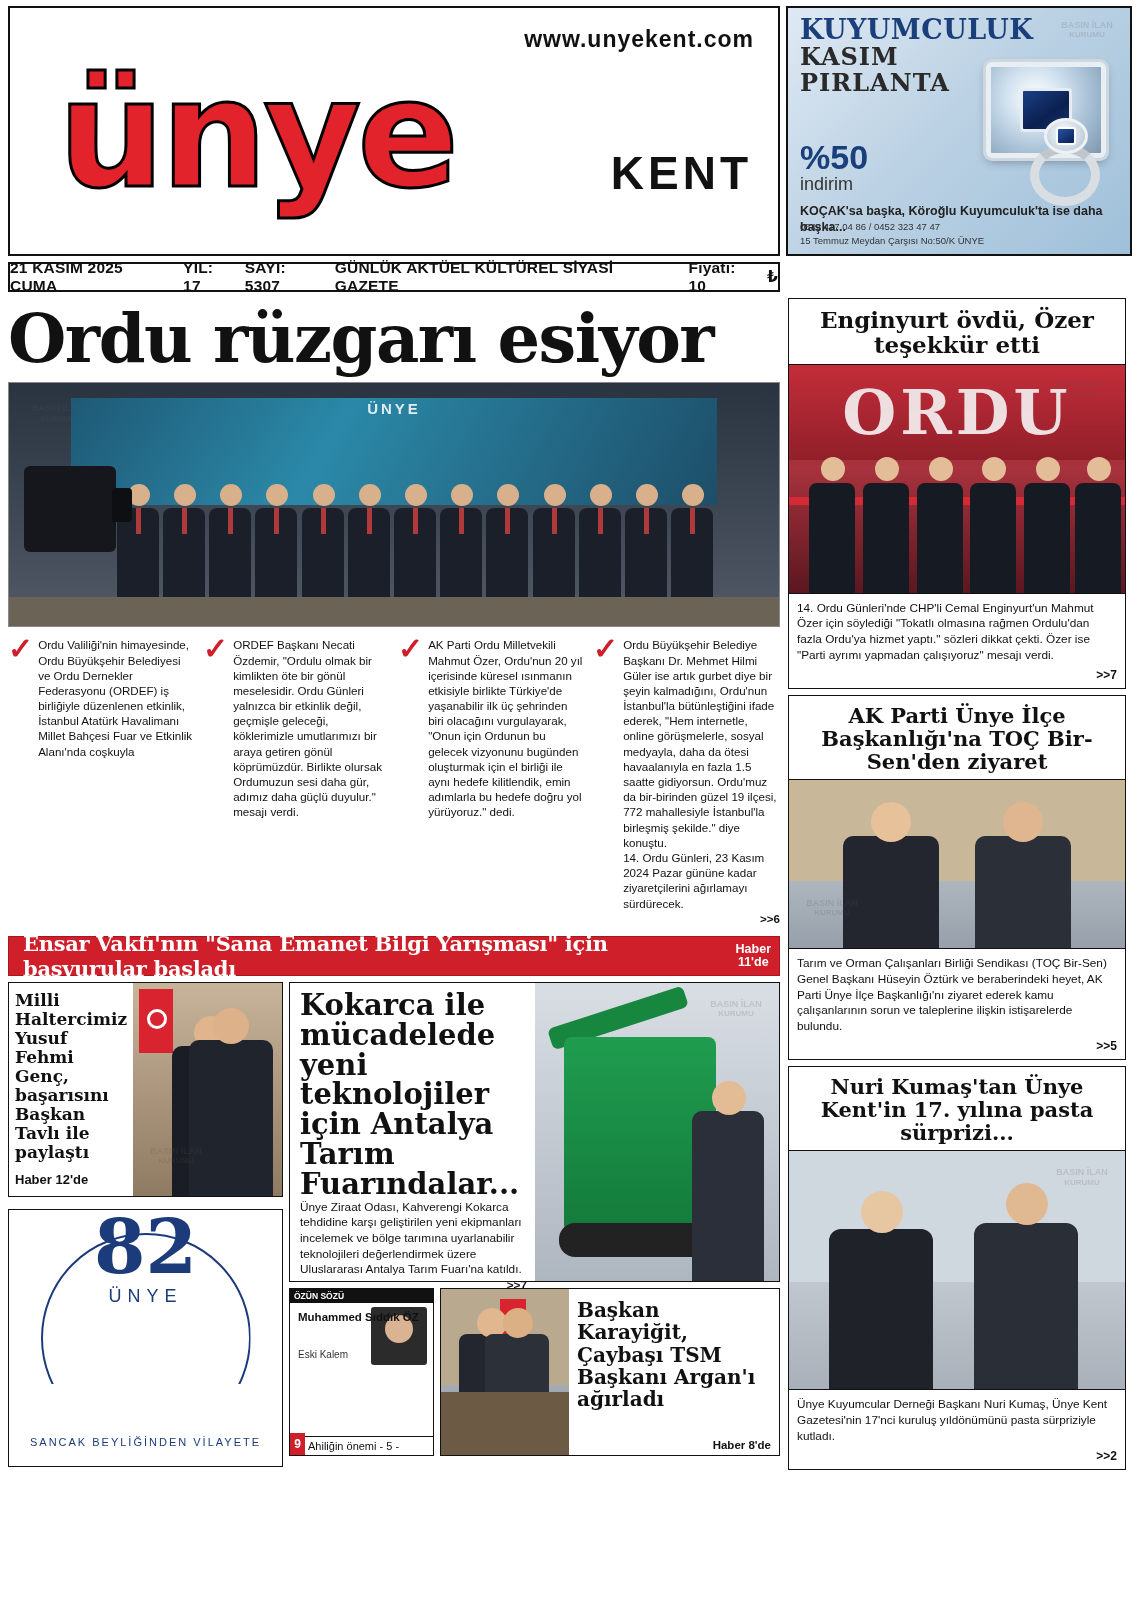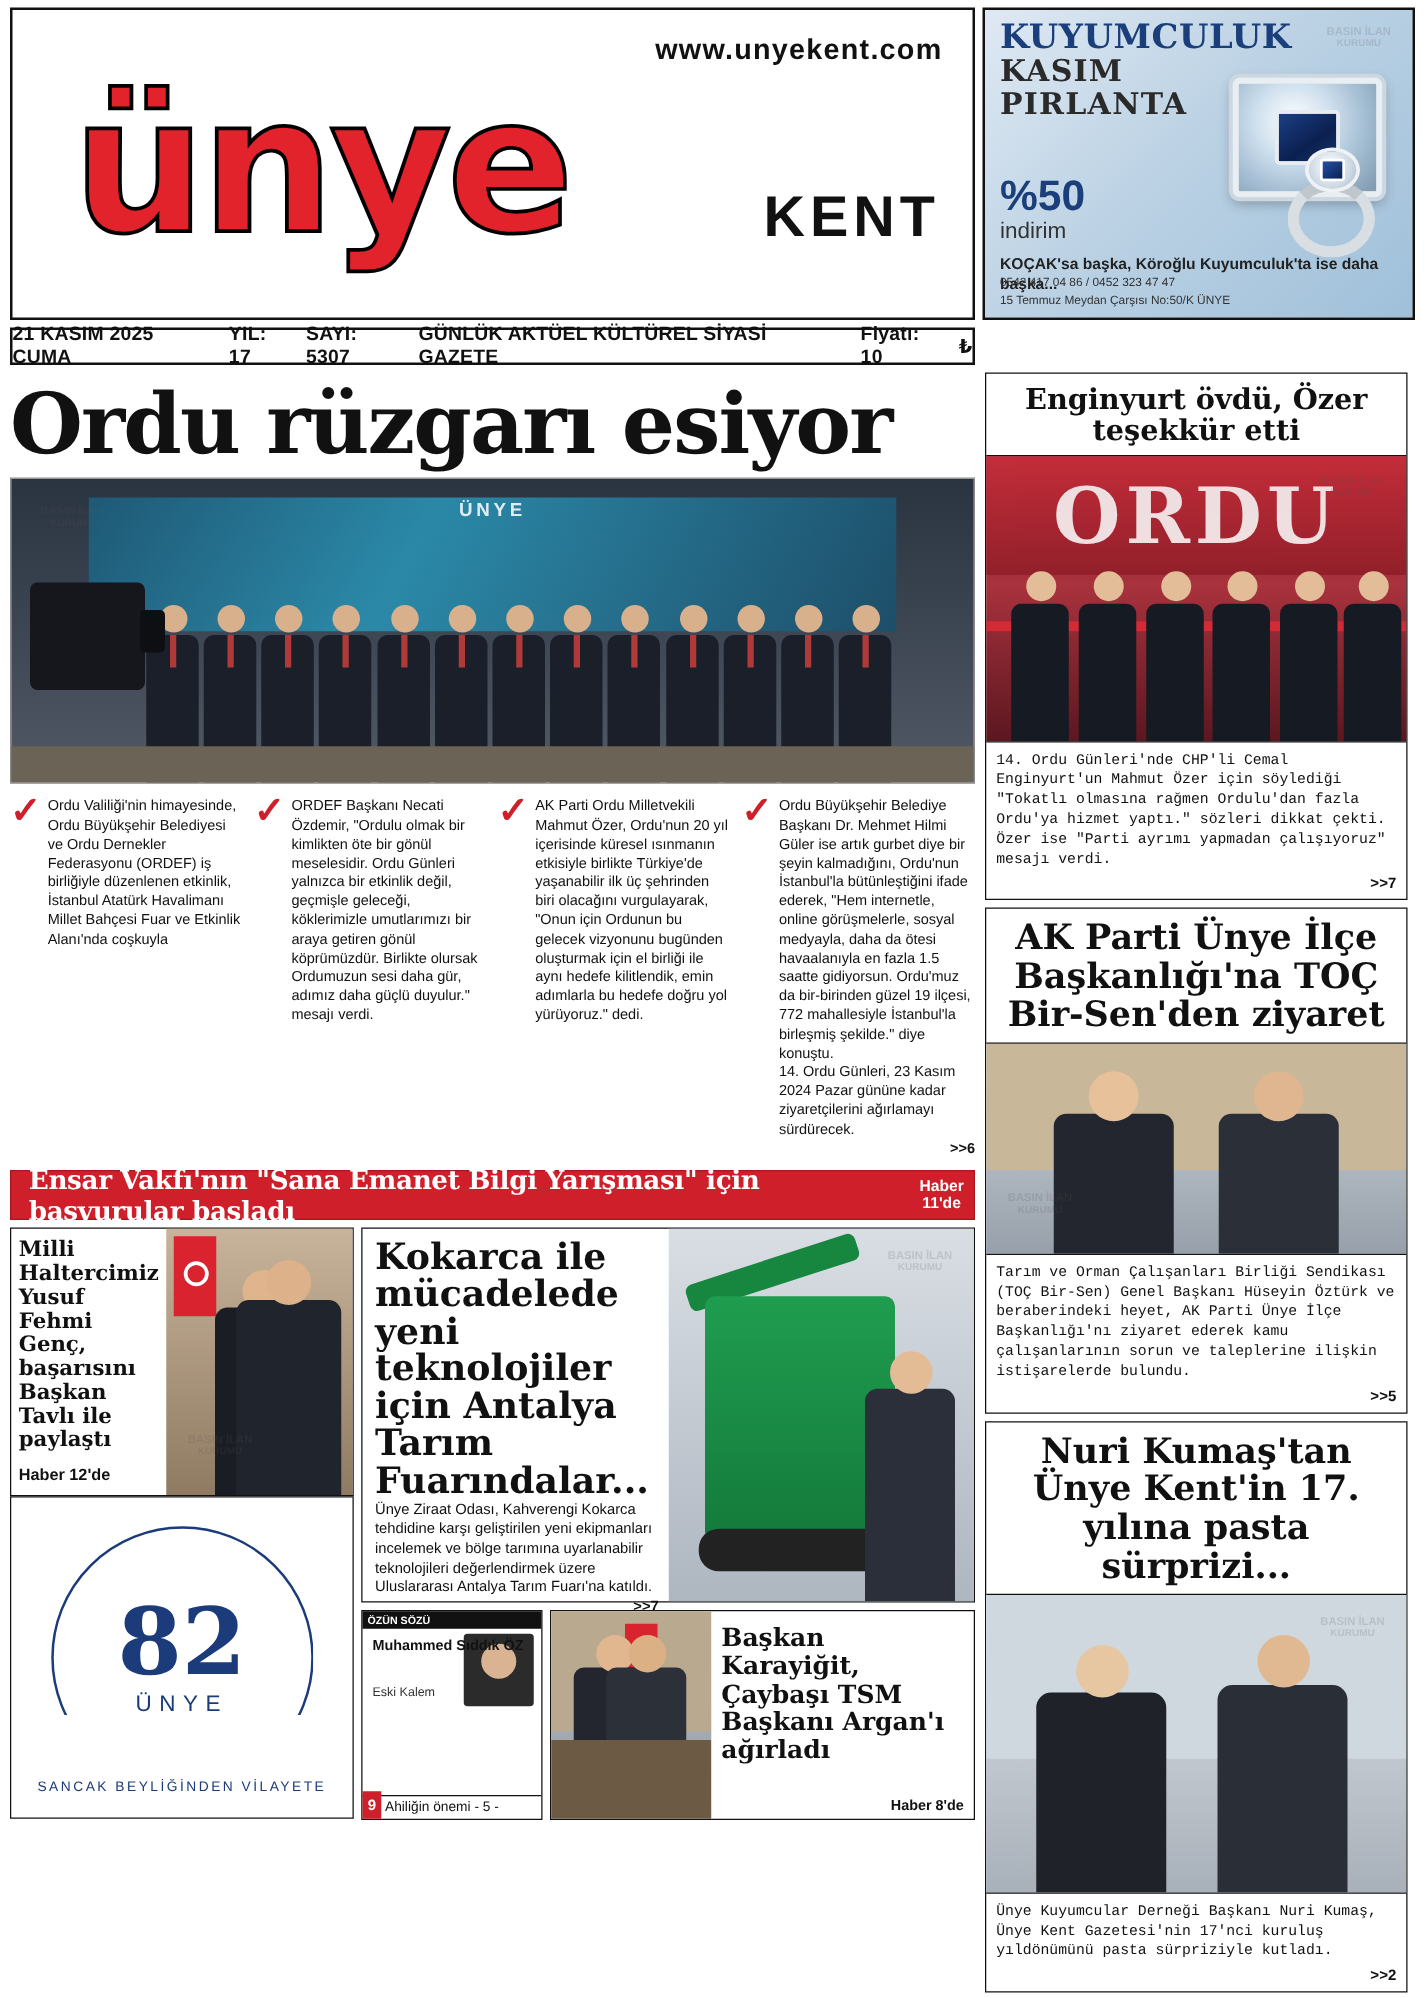--- a/index.html
+++ b/index.html
@@ -172,22 +172,22 @@
   .halter-ref { margin-top:10px; font-size:13px; font-weight:bold; }
   .halter-photo { flex:1; position:relative; overflow:hidden; background:linear-gradient(#c8b49a,#8f7a62); }
   .hp-flag { position:absolute; left:6px; top:6px; width:34px; height:64px; background:#d9232e; }
   .hp-flag:after{content:"";position:absolute;left:8px;top:20px;width:14px;height:14px;border-radius:50%;border:3px solid #fff;}
   .hp-p1 { position:absolute; left:26%; bottom:0; width:78px; height:150px; background:#1a1d24; border-radius:10px 10px 0 0;}
   .hp-p1:before{content:"";position:absolute;left:22px;top:-30px;width:34px;height:34px;border-radius:50%;background:#e0b58d;}
   .hp-p2 { position:absolute; right:6%; bottom:0; width:84px; height:156px; background:#20242c; border-radius:10px 10px 0 0;}
   .hp-p2:before{content:"";position:absolute;left:24px;top:-32px;width:36px;height:36px;border-radius:50%;background:#ddb189;}
 
   .emblem {
-    margin-top:0; border:1px solid #111; height:258px; position:relative;
-    background:#fff; display:flex; align-items:center; justify-content:center;
+    margin-top:12px; border:1px solid #111; height:258px; position:relative;
+    background:#fff; display:flex; justify-content:center;
   }
   .em-82 { font-family:"DejaVu Serif", serif; font-size:74px; font-weight:bold; color:#1b3b7a; line-height:1;}
   .em-unye { font-size:18px; color:#1b3b7a; letter-spacing:6px; text-align:center; margin-top:2px;}
   .em-ring {
     position:absolute; left:50%; top:50%; transform:translate(-50%,-50%);
     width:210px; height:210px; border:2px solid #1b3b7a; border-radius:50%;
     clip-path: polygon(0 0, 100% 0, 100% 72%, 0 72%);
   }
   .em-curve { position:absolute; bottom:18px; width:100%; text-align:center; font-size:11px; color:#1b3b7a; letter-spacing:2px;}
 
@@ -231,23 +231,23 @@
   .kar-txt { flex:0 0 210px; padding:10px 8px; }
   .kar-title { font-family:"DejaVu Serif", serif; font-weight:bold; font-size:20px; line-height:1.12;}
   .kar-ref { position:absolute; right:8px; bottom:4px; font-size:11.5px; font-weight:bold;}
 
   
   .r-block { border:1px solid #111; margin-bottom:6px; }
   .r-head {
     font-family:"DejaVu Serif", serif; font-weight:bold; font-size:23px;
     line-height:1.1; text-align:center; padding:8px 8px 6px;
   }
-  .r-head.small { font-size:28px; }
+  .r-head.small { font-size:21px; }
   .r-photo { position:relative; overflow:hidden; border-top:1px solid #111; border-bottom:1px solid #111;}
-  .r-text { font-size:11.8px; line-height:1.34; padding:7px 8px 4px;font-family:Liberation Mono, monospace; }
+  .r-text { font-size:11.8px; line-height:1.34; padding:7px 8px 4px; }
   .r-ref { text-align:right; font-weight:bold; font-size:12px; padding:0 8px 6px; }
 
   .ph1 { height:230px; background:linear-gradient(#7e1f2a,#a8323d 45%,#5b1720); }
   .ph1-banner {
     position:absolute; left:0; top:0; width:100%; height:42%;
     background:linear-gradient(#d0303d,#8e1d27); color:#fff;
     font-family:"DejaVu Serif", serif; font-weight:bold; font-size:62px;
     letter-spacing:4px; display:flex; align-items:center; justify-content:center; opacity:.85;
   }
   .ph1-ribbon { position:absolute; left:0; top:58%; width:100%; height:8px; background:#d42a36;}

